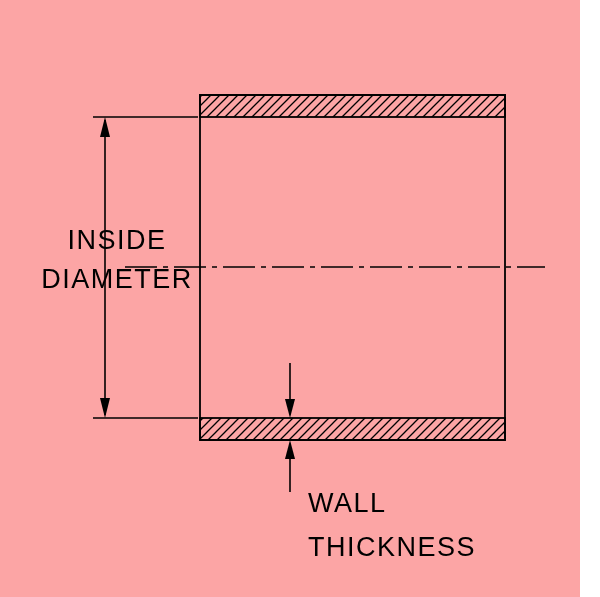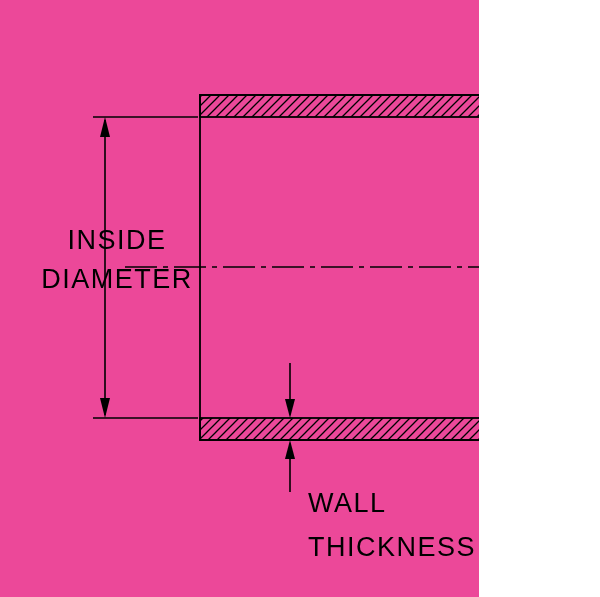--- a/index.html
+++ b/index.html
@@ -2,23 +2,23 @@
 <html><head>
 <meta charset="utf-8">
 <style>
   html, body {
     margin: 0;
     padding: 0;
     background: #ffffff;
   }
   .stage {
     position: relative;
-    width: 479px;
+    width: 580px;
     height: 597px;
-    background: #ec4899;
+    background: #fca5a5;
     font-family: "Liberation Sans", sans-serif;
     overflow: hidden;
   }
   svg text {
     font-family: "Liberation Sans", sans-serif;
     font-size: 27px;
     letter-spacing: 1.5px;
     fill: #000000;
   }
 </style>

